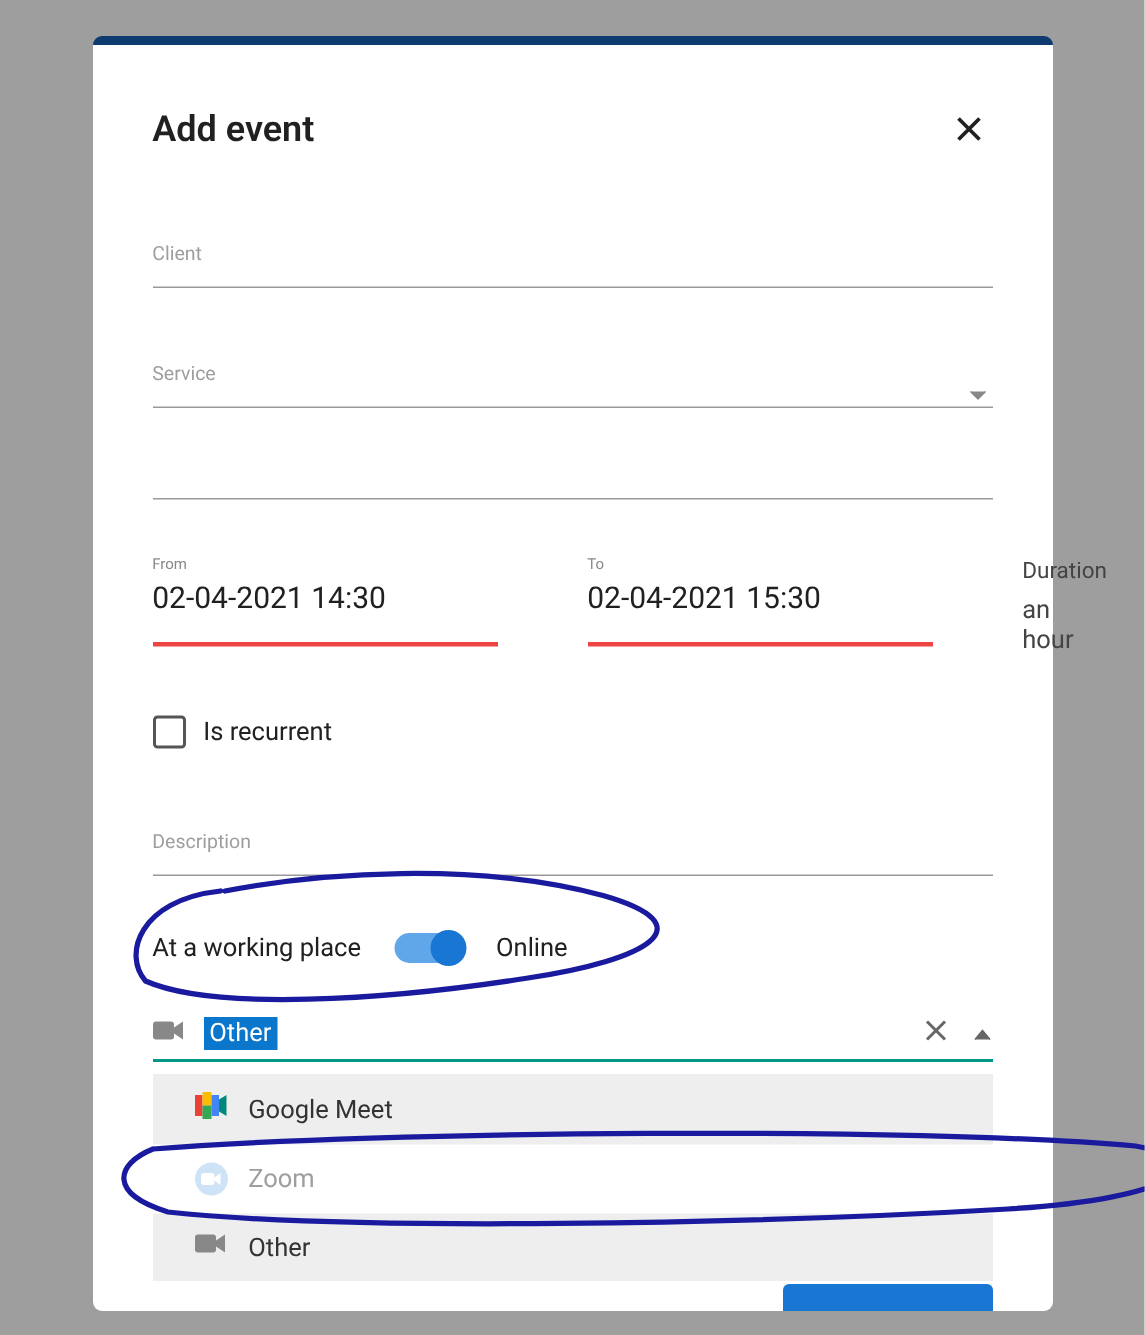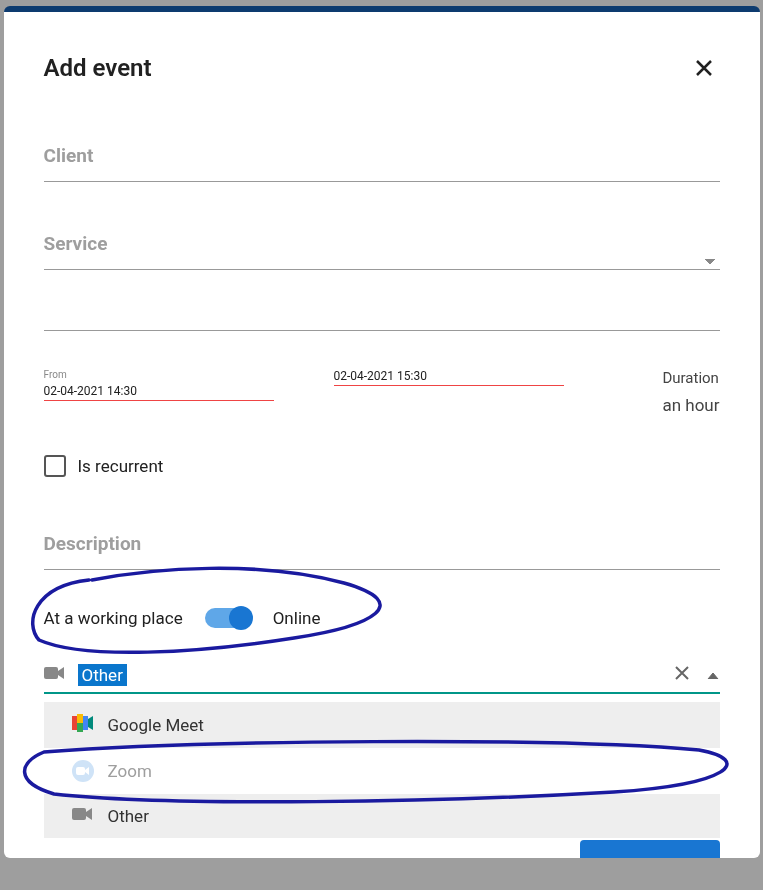--- a/index.html
+++ b/index.html
@@ -8,22 +8,22 @@
       box-sizing: border-box;
       font-family: -apple-system, BlinkMacSystemFont, "Segoe UI", Roboto, Arial, sans-serif;
     }
     body {
       background: #9e9e9e;
       padding: 0;
     }
     .modal {
       background: #fff;
       border-radius: 6px;
-      width: 756px;
-      margin: 6px auto 0;
+      width: 640px;
+      margin: 24px auto 0;
       padding: 40px 40px 20px 40px;
       position: relative;
       border-top: 6px solid #0d3b6f;
     }
     .modal-header {
       display: flex;
       justify-content: space-between;
       align-items: center;
       margin-bottom: 60px;
     }
@@ -44,24 +44,23 @@
     .close-btn svg {
       width: 24px;
       height: 24px;
     }
     .field {
       margin-bottom: 42px;
       position: relative;
     }
     .field-label {
       display: block;
-      font-size: 19px;
+      font-size: 13px;
       color: #9e9e9e;
       margin-bottom: 4px;
-      font-weight: bold;
     }
     .field-label-small {
       display: block;
       font-size: 10px;
       color: #888;
       margin-bottom: 4px;
     }
     .field-underline {
       border: none;
       border-bottom: 1px solid #999;
@@ -84,24 +83,24 @@
       align-items: flex-start;
     }
     .date-col {
       flex: 0 0 230px;
     }
     .duration-col {
       margin-left: auto;
       text-align: left;
     }
     .date-value {
-      font-size: 12px;
+      font-size: 20px;
       color: #212121;
-      border-bottom: 1px solid #ef4444;
-      padding-bottom: 2px;
+      border-bottom: 3px solid #ef4444;
+      padding-bottom: 18px;
     }
     .duration-label {
       font-size: 15px;
       color: #444;
     }
     .duration-value {
       font-size: 17px;
       color: #444;
       margin-top: 8px;
     }
@@ -263,20 +262,21 @@
   <div class="field" style="margin-bottom:30px">
     <input class="field-underline" style="height: 0px; padding: 0px;">
   </div>
 
   <div class="date-row">
     <div class="date-col">
       <label class="field-label-small">From</label>
       <div class="date-value">02-04-2021 14:30</div>
     </div>
     <div class="date-col">
+      <label class="field-label-small">To</label>
       <div class="date-value">02-04-2021 15:30</div>
     </div>
     <div class="duration-col">
       <div class="duration-label">Duration</div>
       <div class="duration-value">an hour</div>
     </div>
   </div>
 
   <div class="checkbox-row">
     <div class="checkbox"></div>

